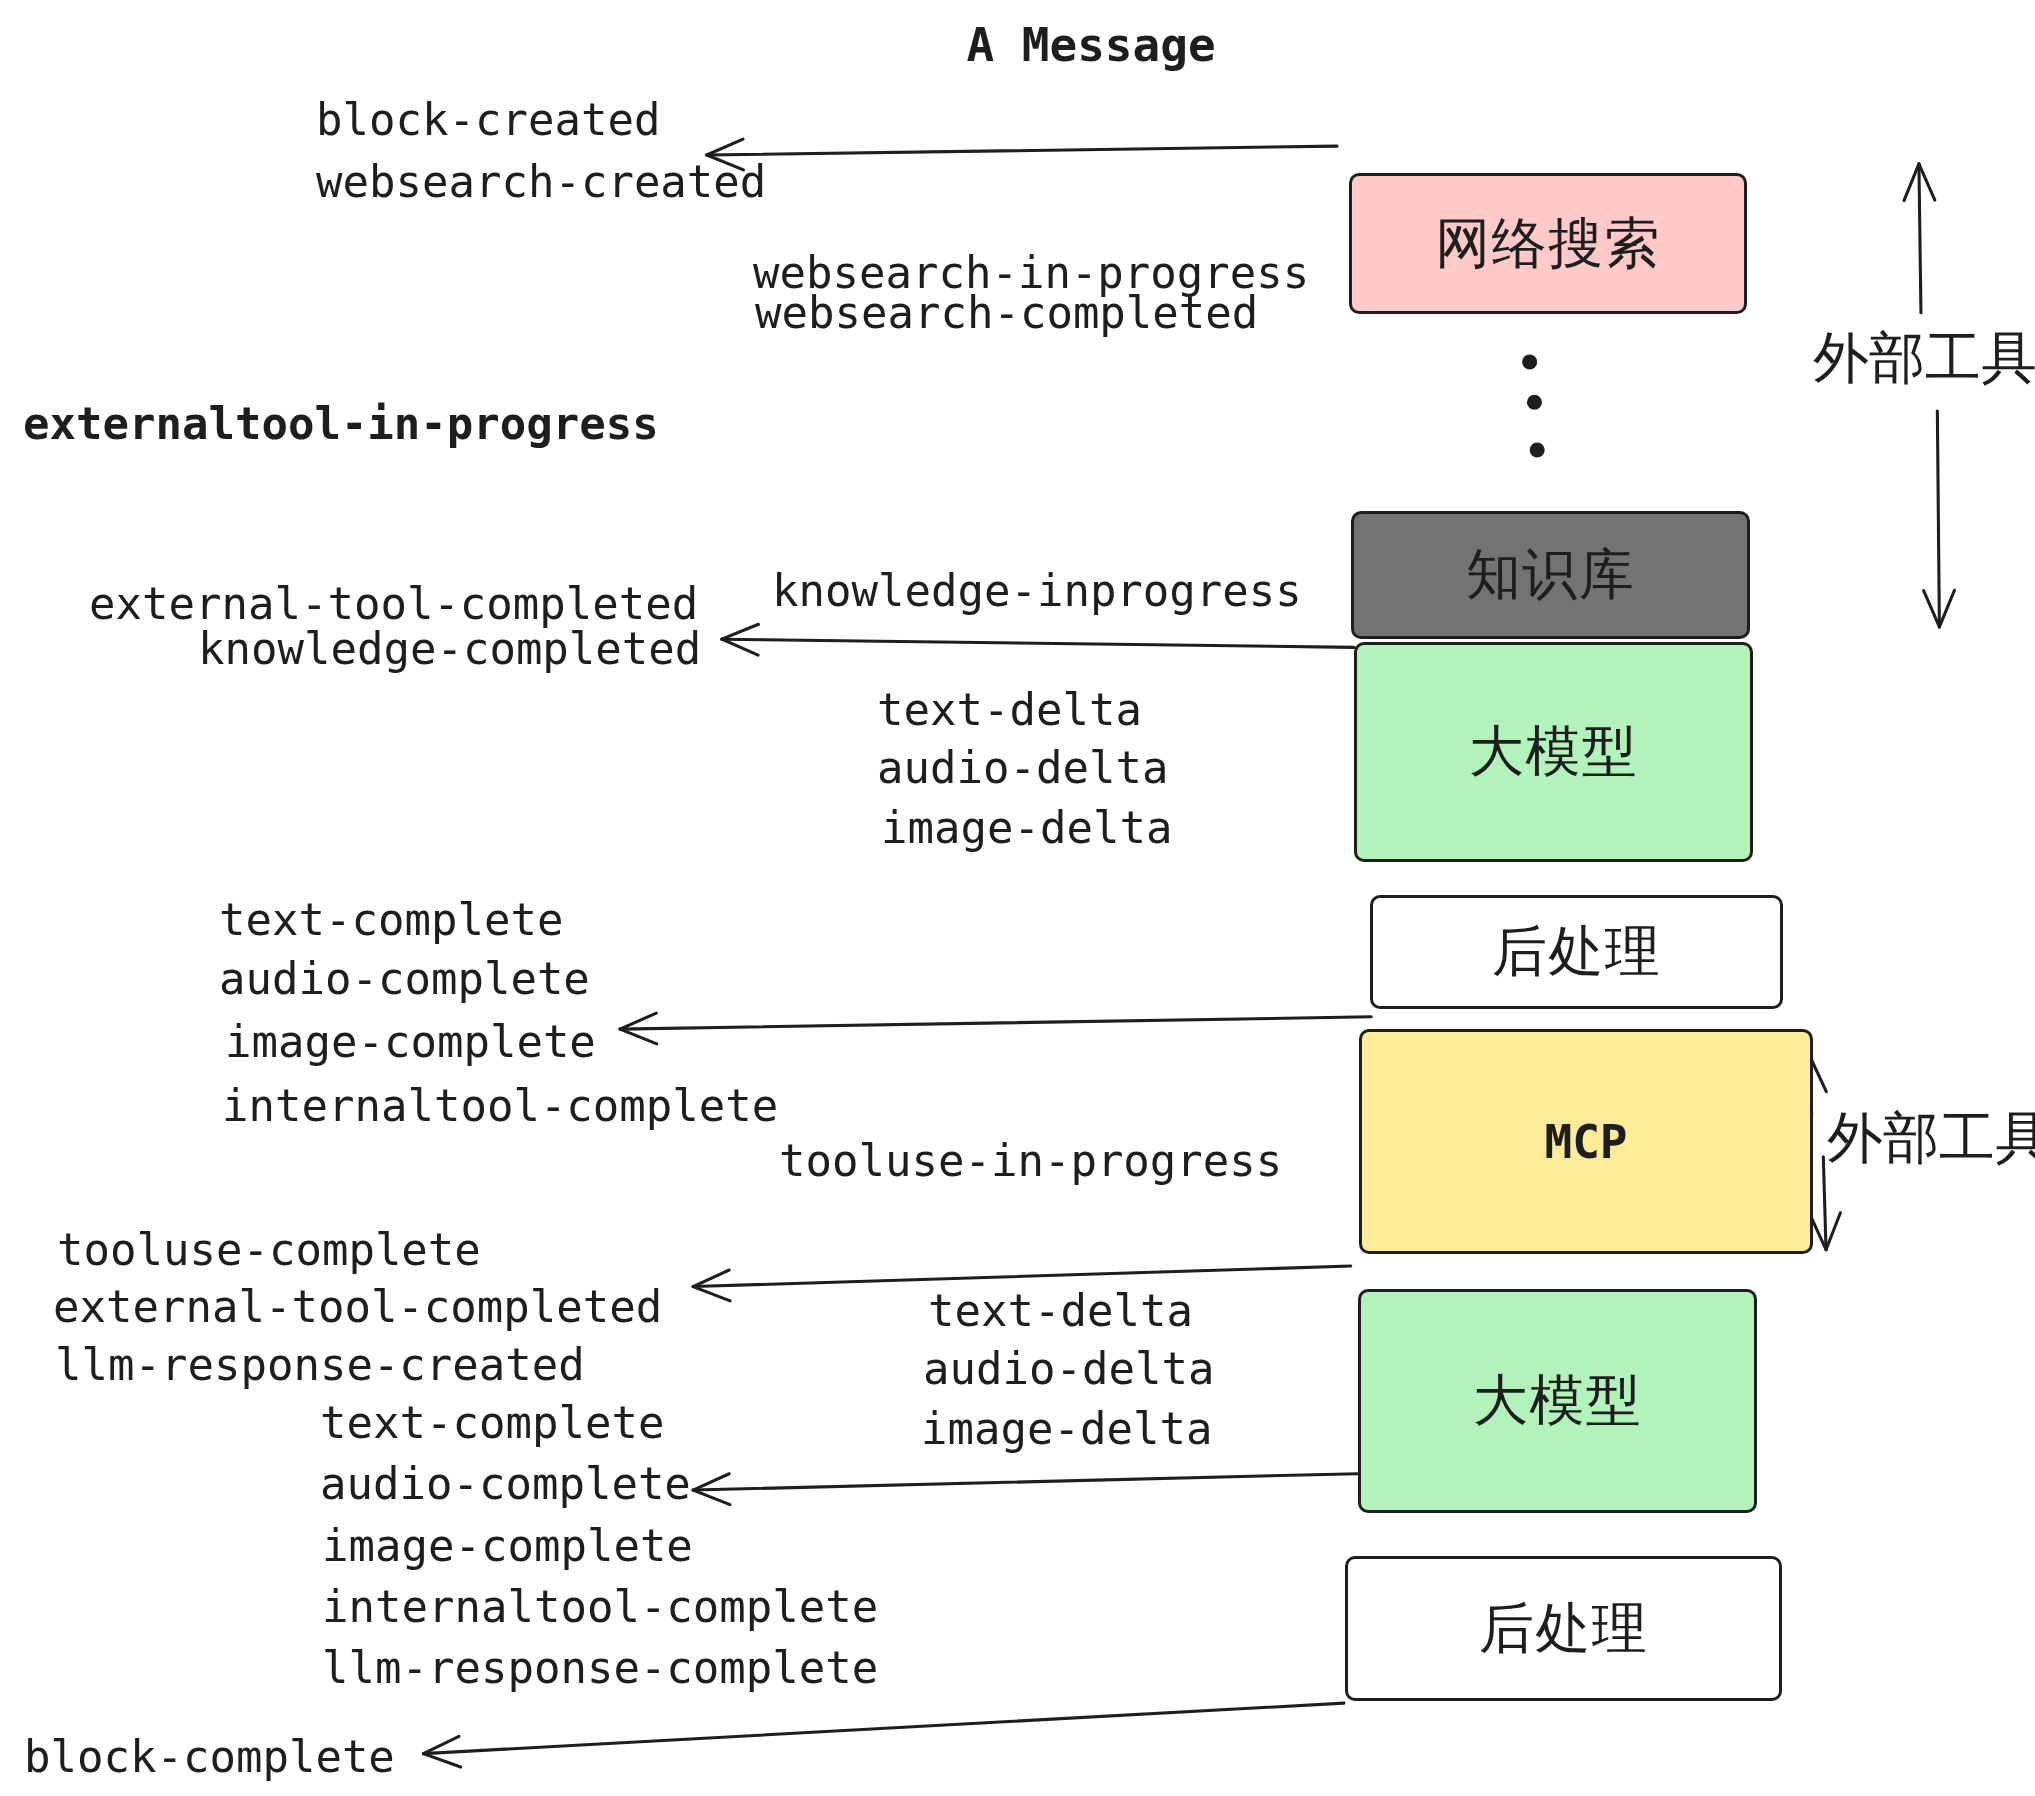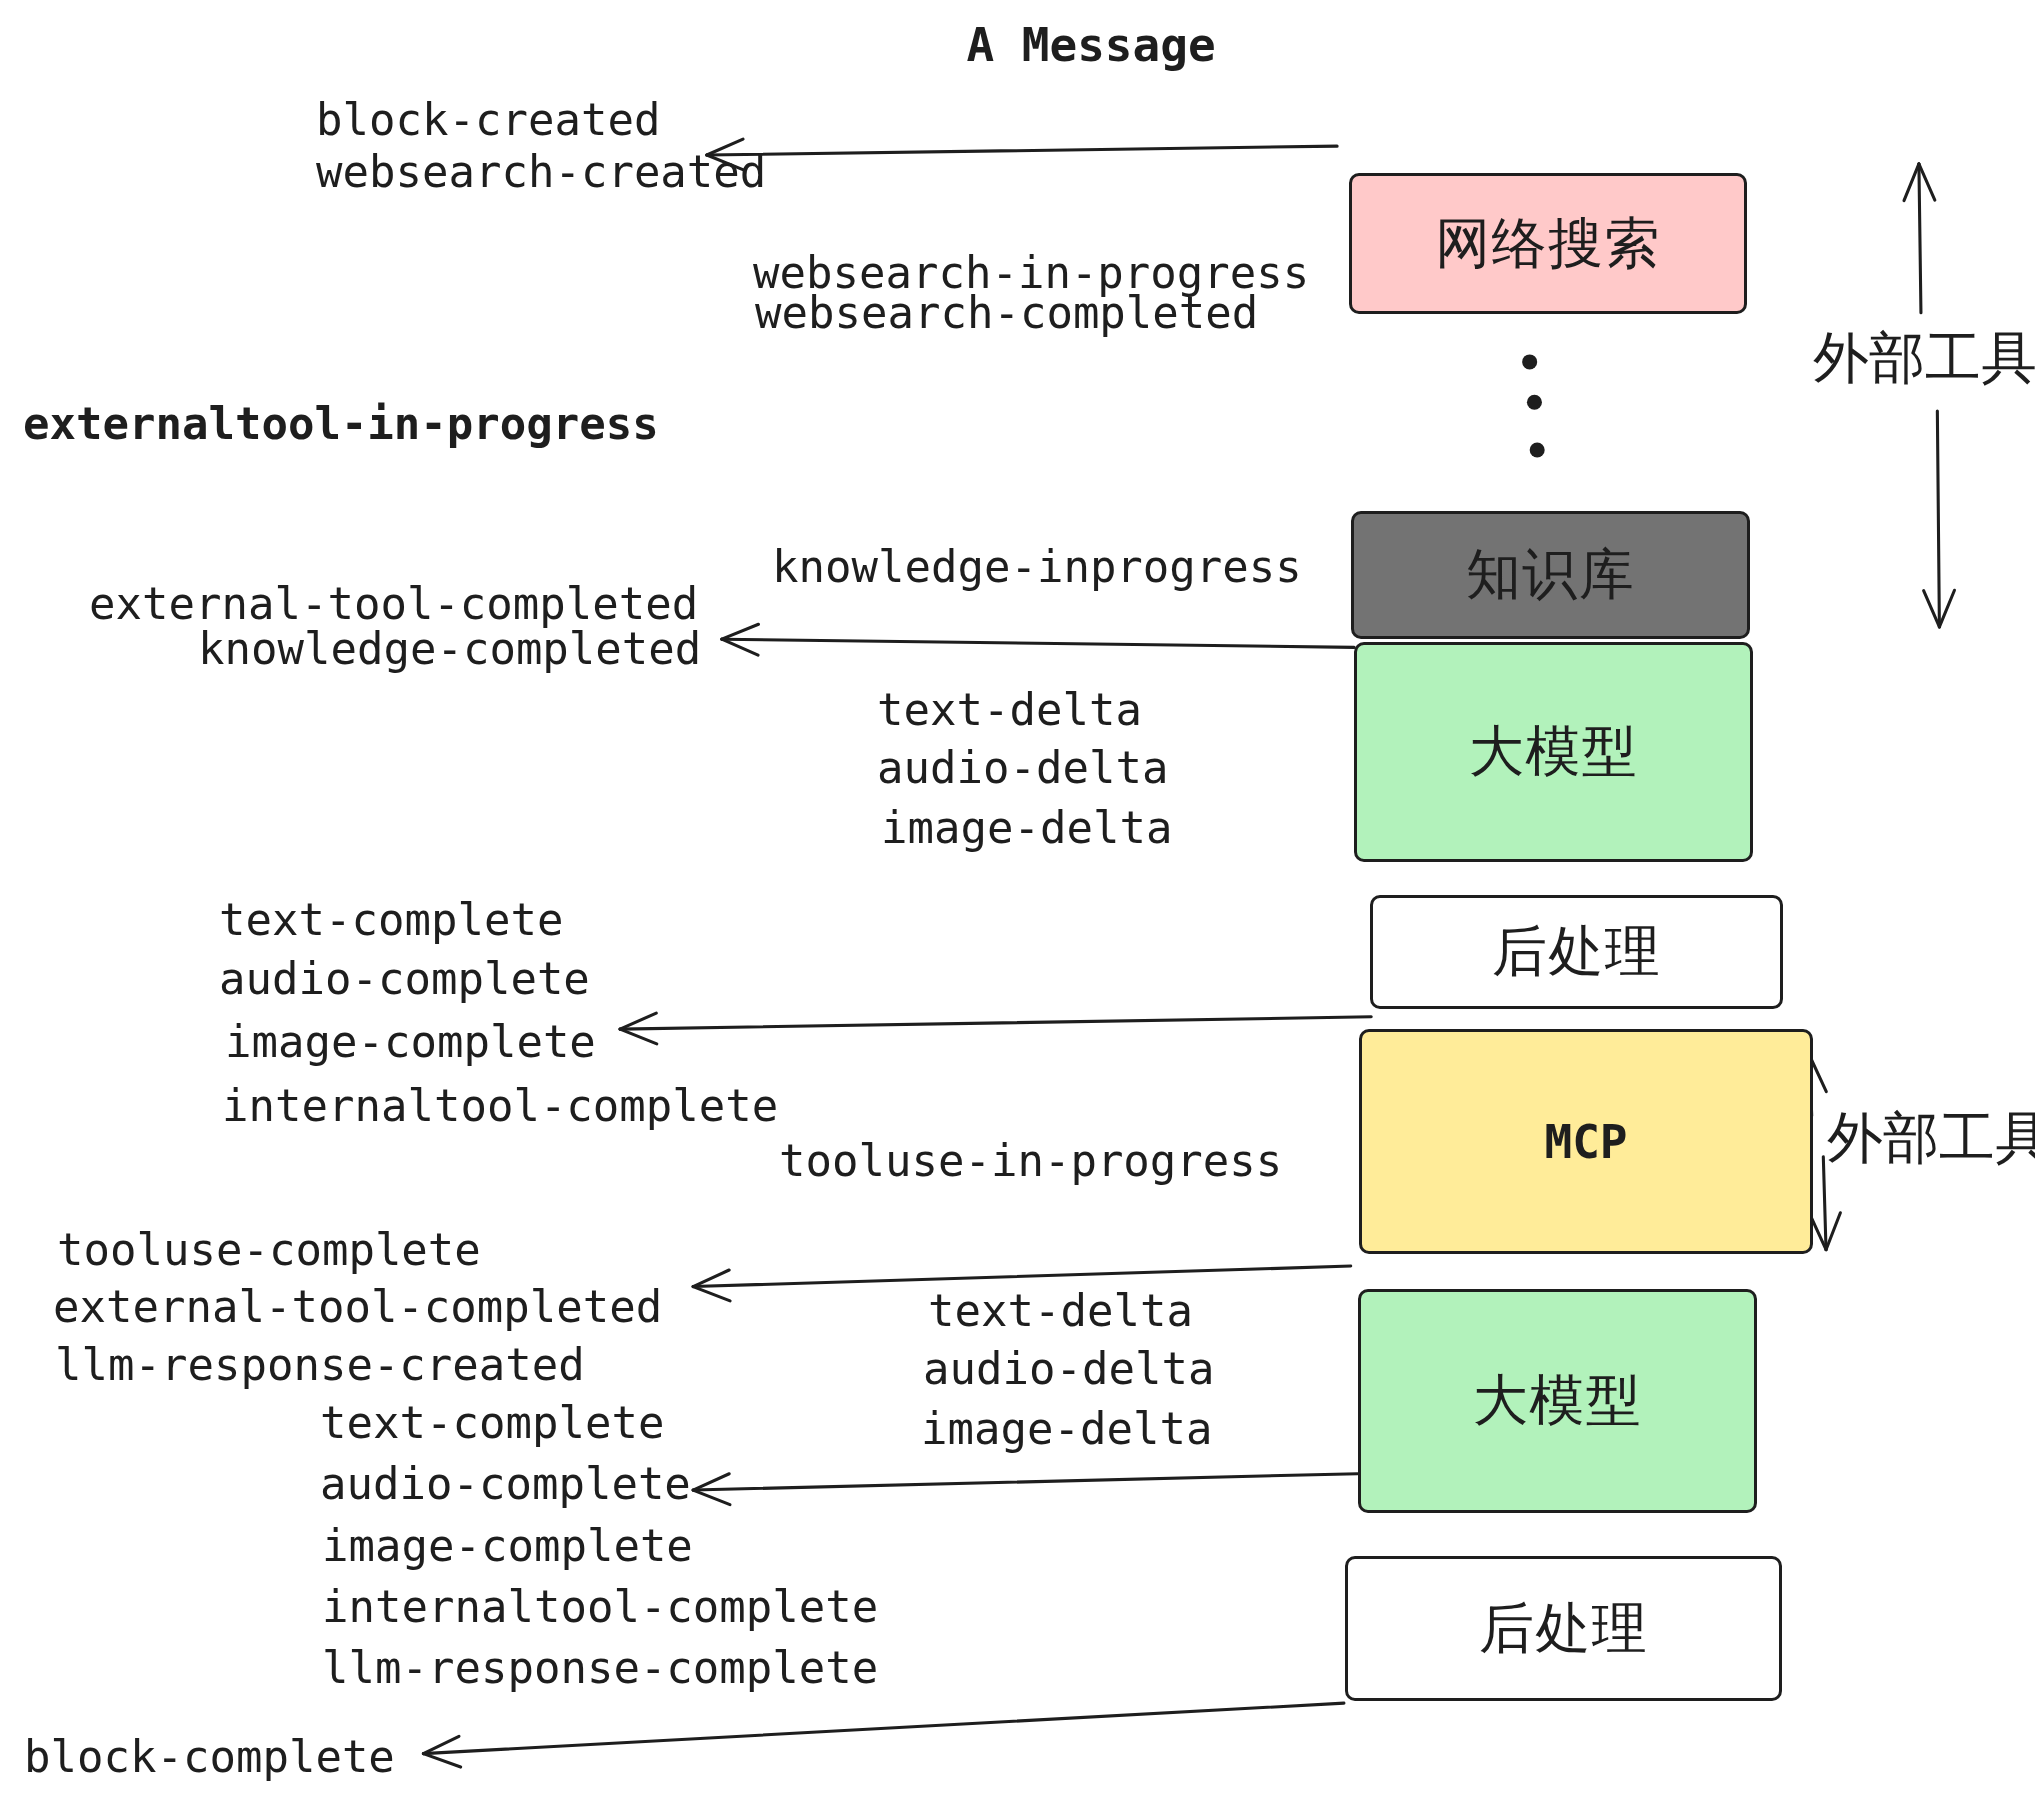--- a/index.html
+++ b/index.html
@@ -136,25 +136,25 @@
       </div>
       <div class="box" style="left: 1358px; top: 1289px; width: 399px; height: 224px; background: rgb(178, 242, 187);">
         <span class="box-label">大模型</span>
       </div>
       <div class="box" style="left: 1345px; top: 1556px; width: 437px; height: 145px; background: rgb(255, 255, 255);">
         <span class="box-label">后处理</span>
       </div>
     </div>
   <div id="labels">
       <div class="text-label" style="left: 316px; top: 120px;">block-created</div>
-      <div class="text-label" style="left: 316px; top: 172px;">websearch-created</div>
+      <div class="text-label" style="left: 316px; top: 182px;">websearch-created</div>
       <div class="text-label" style="left: 753px; top: 225px; margin-top: 48px;">websearch-in-progress</div>
       <div class="text-label" style="left: 755px; top: 313px;">websearch-completed</div>
       <div class="text-label" style="left: 23px; top: 424px; font-weight: bold;">externaltool-in-progress</div>
-      <div class="text-label" style="left: 772px; top: 567px; text-align: right;">knowledge-inprogress</div>
+      <div class="text-label" style="left: 772px; top: 591px; text-align: right;">knowledge-inprogress</div>
       <div class="text-label" style="left: 89px; top: 604px;">external-tool-completed</div>
       <div class="text-label" style="left: 198px; top: 649px;">knowledge-completed</div>
       <div class="text-label" style="left: 877px; top: 710px;">text-delta</div>
       <div class="text-label" style="left: 877px; top: 768px;">audio-delta</div>
       <div class="text-label" style="left: 881px; top: 828px;">image-delta</div>
       <div class="text-label" style="left: 219px; top: 920px;">text-complete</div>
       <div class="text-label" style="left: 219px; top: 979px;">audio-complete</div>
       <div class="text-label" style="left: 225px; top: 1042px;">image-complete</div>
       <div class="text-label" style="left: 222px; top: 1106px;">internaltool-complete</div>
       <div class="text-label" style="left: 779px; top: 1161px;">tooluse-in-progress</div>

